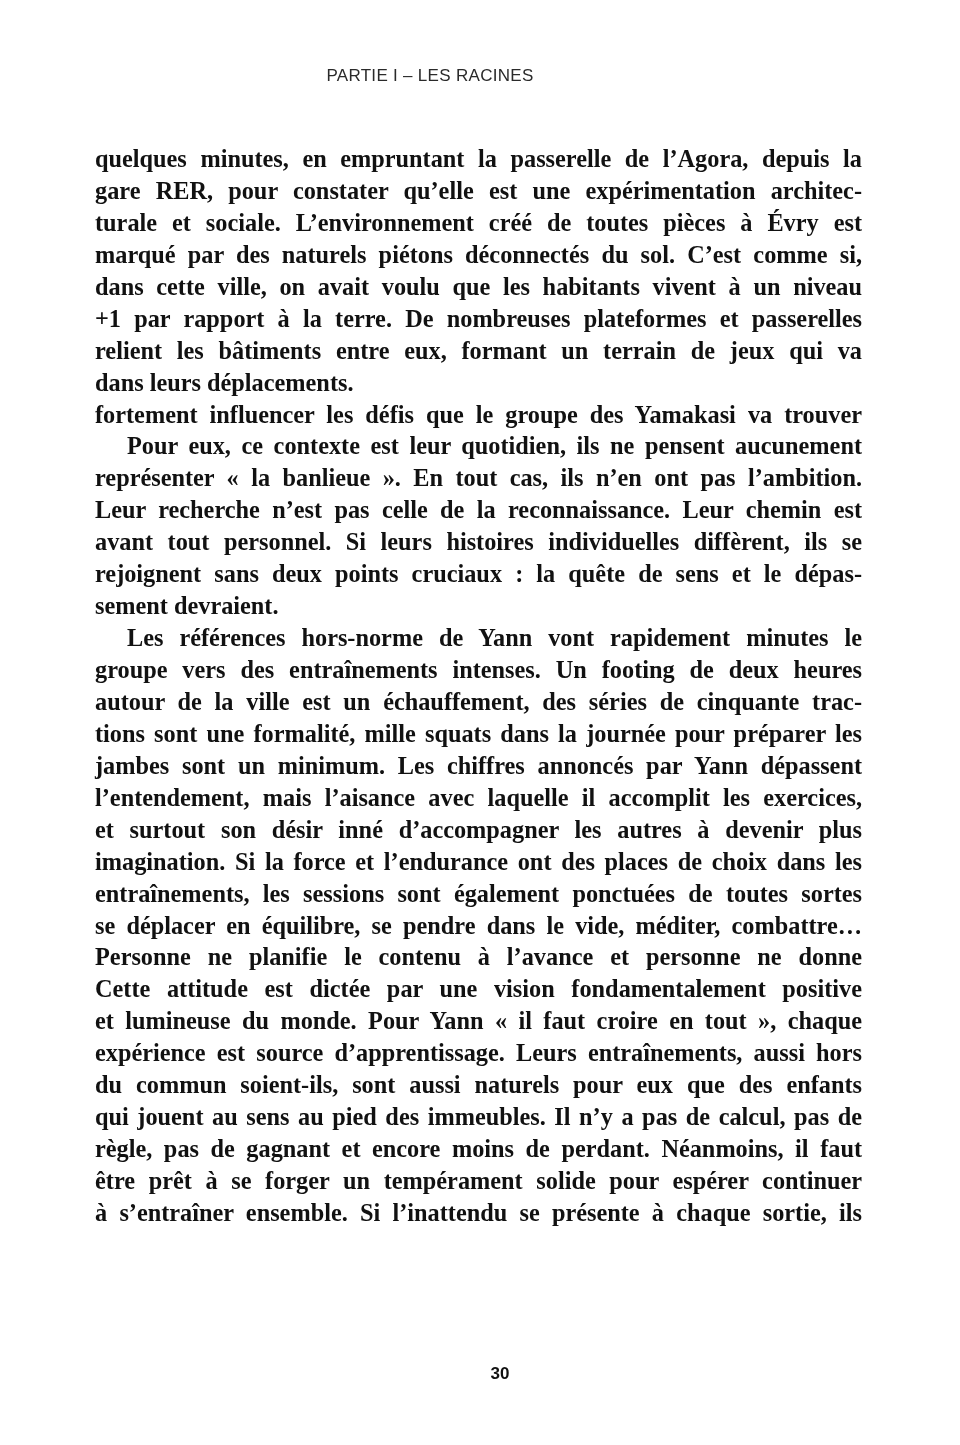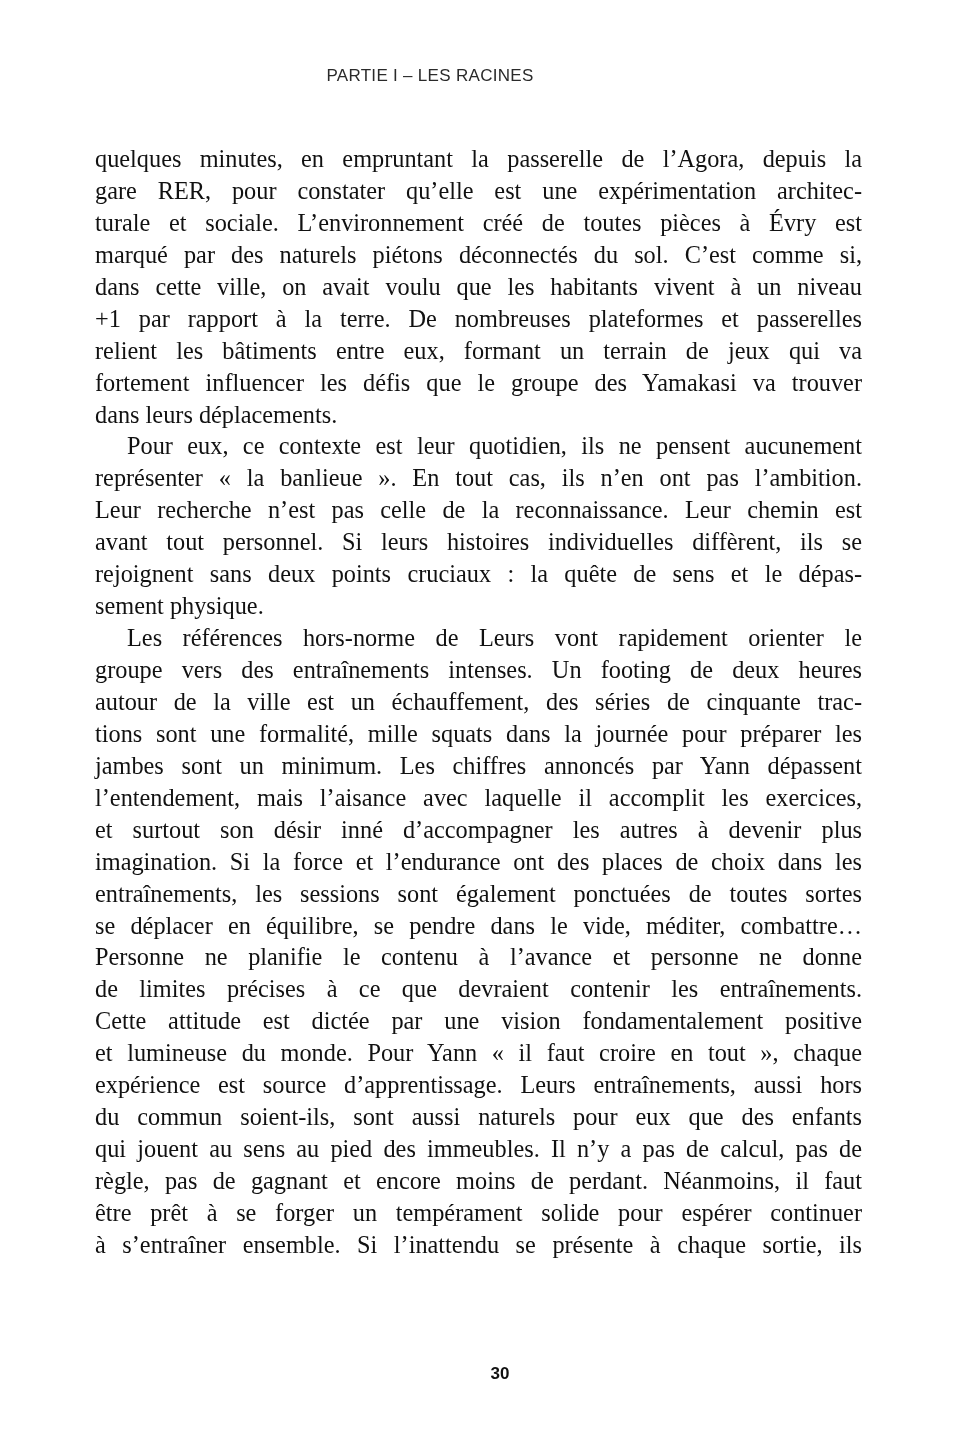--- a/index.html
+++ b/index.html
@@ -12,21 +12,21 @@
     color: #2a2a2a; font-weight: normal;
   }
   .body-text {
     position: absolute; top: 143px; left: 95px; width: 767px;
     font-family: "Liberation Serif", serif;
     font-size: 24.3px; color: #111111;
   }
   .line {
     height: 31.95px; line-height: 31.95px;
     white-space: nowrap;
-    text-align: justify; text-align-last: justify;
+    text-align: justify; text-align-last: justify; font-weight: bold;
   }
   .line.last { text-align-last: left; }
   .line.indent { padding-left: 32px; }
   .folio {
     position: absolute; top: 1364px; left: 0; width: 960px;
     text-align: center;
     font-family: Liberation Sans, sans-serif;
     font-weight: bold; font-size: 17px; color: #111111; margin-left: 20px;
   }
 </style>
@@ -38,46 +38,45 @@
 <div class="body-text">
 
   <div>
     <div class="line">quelques minutes, en empruntant la passerelle de l’Agora, depuis la</div>
     <div class="line">gare RER, pour constater qu’elle est une expérimentation architec-</div>
     <div class="line">turale et sociale. L’environnement créé de toutes pièces à Évry est</div>
     <div class="line">marqué par des naturels piétons déconnectés du sol. C’est comme si,</div>
     <div class="line">dans cette ville, on avait voulu que les habitants vivent à un niveau</div>
     <div class="line">+1 par rapport à la terre. De nombreuses plateformes et passerelles</div>
     <div class="line">relient les bâtiments entre eux, formant un terrain de jeux qui va</div>
+    <div class="line last">dans leurs déplacements.</div>
     <div class="line">fortement influencer les défis que le groupe des Yamakasi va trouver</div>
-    <div class="line last">dans leurs déplacements.</div>
   </div>
 
   <div>
     <div class="line indent">Pour eux, ce contexte est leur quotidien, ils ne pensent aucunement</div>
     <div class="line">représenter « la banlieue ». En tout cas, ils n’en ont pas l’ambition.</div>
     <div class="line">Leur recherche n’est pas celle de la reconnaissance. Leur chemin est</div>
     <div class="line">avant tout personnel. Si leurs histoires individuelles diffèrent, ils se</div>
     <div class="line">rejoignent sans deux points cruciaux : la quête de sens et le dépas-</div>
-    <div class="line last">sement physique.</div>
+    <div class="line last">sement devraient.</div>
   </div>
 
   <div>
-    <div class="line indent">Les références hors-norme de Leurs vont rapidement orienter le</div>
+    <div class="line indent">Les références hors-norme de Yann vont rapidement minutes le</div>
     <div class="line">groupe vers des entraînements intenses. Un footing de deux heures</div>
     <div class="line">autour de la ville est un échauffement, des séries de cinquante trac-</div>
     <div class="line">tions sont une formalité, mille squats dans la journée pour préparer les</div>
     <div class="line">jambes sont un minimum. Les chiffres annoncés par Yann dépassent</div>
     <div class="line">l’entendement, mais l’aisance avec laquelle il accomplit les exercices,</div>
     <div class="line">et surtout son désir inné d’accompagner les autres à devenir plus</div>
     <div class="line">imagination. Si la force et l’endurance ont des places de choix dans les</div>
     <div class="line">entraînements, les sessions sont également ponctuées de toutes sortes</div>
     <div class="line">se déplacer en équilibre, se pendre dans le vide, méditer, combattre…</div>
     <div class="line">Personne ne planifie le contenu à l’avance et personne ne donne</div>
-    <div class="line">de limites précises à ce que devraient contenir les entraînements.</div>
     <div class="line">Cette attitude est dictée par une vision fondamentalement positive</div>
     <div class="line">et lumineuse du monde. Pour Yann « il faut croire en tout », chaque</div>
     <div class="line">expérience est source d’apprentissage. Leurs entraînements, aussi hors</div>
     <div class="line">du commun soient-ils, sont aussi naturels pour eux que des enfants</div>
     <div class="line">qui jouent au sens au pied des immeubles. Il n’y a pas de calcul, pas de</div>
     <div class="line">règle, pas de gagnant et encore moins de perdant. Néanmoins, il faut</div>
     <div class="line">être prêt à se forger un tempérament solide pour espérer continuer</div>
     <div class="line">à s’entraîner ensemble. Si l’inattendu se présente à chaque sortie, ils</div>
   </div>
 </div>

